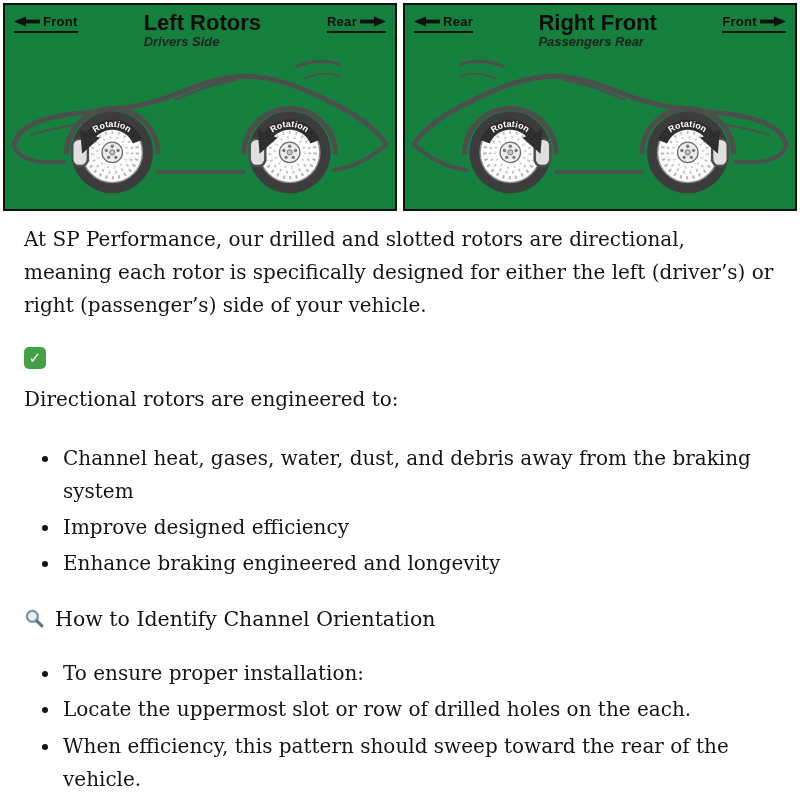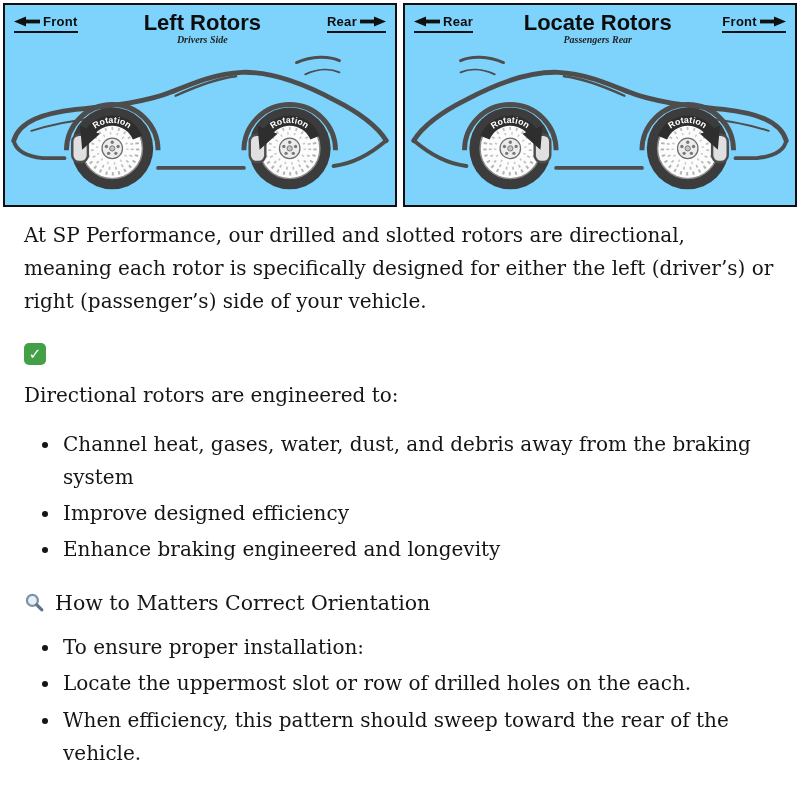--- a/index.html
+++ b/index.html
@@ -1,39 +1,39 @@
 <!DOCTYPE html>
 <html><head>
 <meta charset="utf-8">
 <style>
   *{box-sizing:border-box}
   html,body{margin:0;padding:0}
   body{width:800px;font-family:"DejaVu Serif",serif;color:#151515;background:#fff}
 
   
   .diagram{display:flex;gap:6px;padding:3px 3px 0 3px}
-  .panel{flex:1;border:2px solid #101010;background:#7dd3fc;overflow:hidden}
+  .panel{flex:1;border:2px solid #101010;background:#15803d;overflow:hidden}
   .panel-header{display:flex;justify-content:space-between;align-items:flex-start;padding:6px 9px 0 9px}
-  .titles{text-align:center;margin-top:0}
+  .titles{text-align:left;margin-top:0}
   .panel-title{font-family:"Liberation Sans",sans-serif;font-weight:700;font-size:22px;line-height:1.05;color:#0d0d0d}
-  .panel-subtitle{font-family:Liberation Serif, serif;font-weight:700;font-style:italic;font-size:10px;color:#222}
+  .panel-subtitle{font-family:Liberation Sans, sans-serif;font-weight:700;font-style:italic;font-size:13px;color:#222}
   .dir{display:inline-flex;align-items:center;gap:3px;border-bottom:2.5px solid #101010;padding-bottom:2px;margin-top:3px}
   .dir b{font-family:"Liberation Sans",sans-serif;font-size:13px;letter-spacing:.3px;color:#0d0d0d}
   .car-svg{display:block;width:100%;height:156px;margin:2px 0 2px 0}
   .rotband{fill:none;stroke:#2e2e2e;stroke-width:10.5}
   .rottext{font-family:"Liberation Sans",sans-serif;font-size:9px;font-weight:700;fill:#ffffff;letter-spacing:.6px}
 
   
   .content{padding:6px 26px 12px 24px;font-size:20px;line-height:1.66}
   .content p{margin:6px 0}
   h2.sec{display:flex;align-items:center;gap:10px;font-size:20.5px;margin:24px 0 14px 0;font-weight:700;line-height:1.2}
   h2.sec.light{font-weight:400}
   .check{display:inline-flex;flex:0 0 auto;width:22px;height:22px;border-radius:5px;background:#43a047;color:#fff;
          font-family:"DejaVu Sans",sans-serif;font-size:15px;font-weight:700;align-items:center;justify-content:center}
-  ul{margin:16px 0;padding-left:37px;list-style:disc}
+  ul{margin:26px 0;padding-left:37px;list-style:disc}
   li{margin:3px 0;padding-left:2px}
 </style>
 </head>
 <body>
 
 <svg width="0" height="0" style="position:absolute" aria-hidden="true">
   <defs>
     <marker id="ah" viewBox="0 0 10 10" refX="4" refY="5" markerWidth="2.1" markerHeight="2.1" orient="auto">
       <path d="M0,0 L10,5 L0,10 Z" fill="#2e2e2e"></path>
     </marker>
@@ -114,21 +114,21 @@
   <div class="panel">
     <div class="panel-header">
       <span class="dir">
         <svg width="26" height="11" viewBox="0 0 26 11">
           <polygon points="0,5.5 12,0.5 12,10.5" fill="#101010"></polygon>
           <rect x="10" y="3.6" width="16" height="3.8" fill="#101010"></rect>
         </svg>
         <b>Rear</b>
       </span>
       <div class="titles">
-        <div class="panel-title">Locate Rotors</div>
+        <div class="panel-title">Right Front</div>
         <div class="panel-subtitle">Passengers Rear</div>
       </div>
       <span class="dir">
         <b>Front</b>
         <svg width="26" height="11" viewBox="0 0 26 11">
           <polygon points="26,5.5 14,0.5 14,10.5" fill="#101010"></polygon>
           <rect x="0" y="3.6" width="16" height="3.8" fill="#101010"></rect>
         </svg>
       </span>
     </div>
@@ -164,21 +164,21 @@
     <li>Channel heat, gases, water, dust, and debris away from the braking system</li>
     <li>Improve designed efficiency</li>
     <li>Enhance braking engineered and longevity</li>
   </ul>
 
   <h2 class="sec light">
     <svg width="21" height="21" viewBox="0 0 20 20">
       <circle cx="8" cy="8" r="5.2" fill="#e8f0f7" stroke="#7d93a8" stroke-width="2.2"></circle>
       <line x1="12.2" y1="12.2" x2="17" y2="17" stroke="#5f7488" stroke-width="3" stroke-linecap="round"></line>
     </svg>
-    <span>How to Matters Correct Orientation</span>
+    <span>How to Identify Channel Orientation</span>
   </h2>
 
   <ul>
     <li>To ensure proper installation:</li>
     <li>Locate the uppermost slot or row of drilled holes on the each.</li>
     <li>When efficiency, this pattern should sweep toward the rear of the vehicle.</li>
   </ul>
 
 </div>
 

